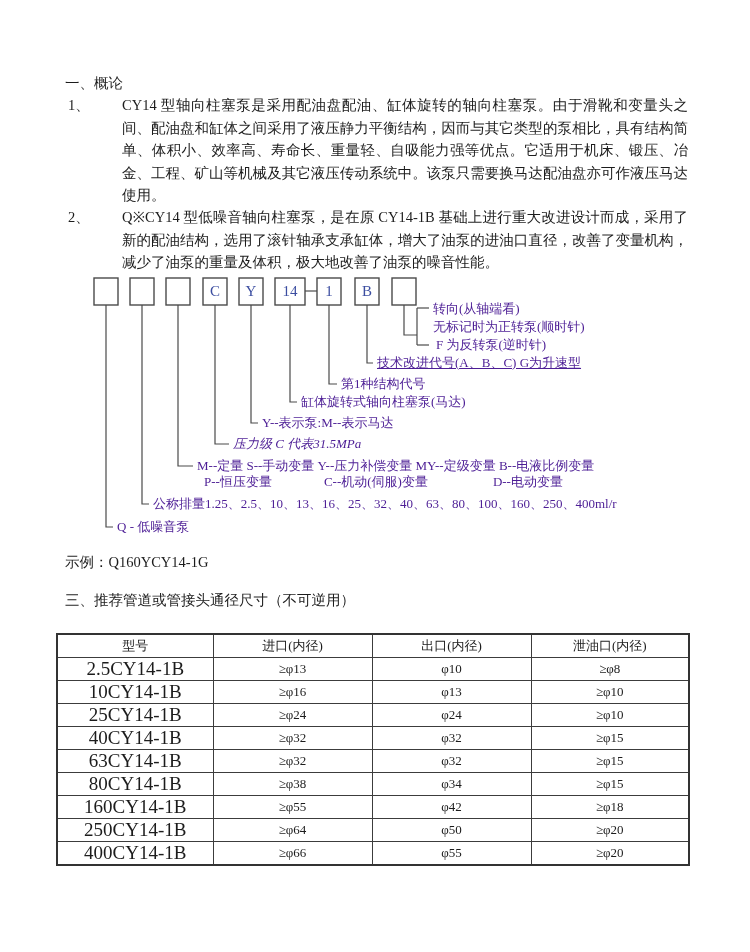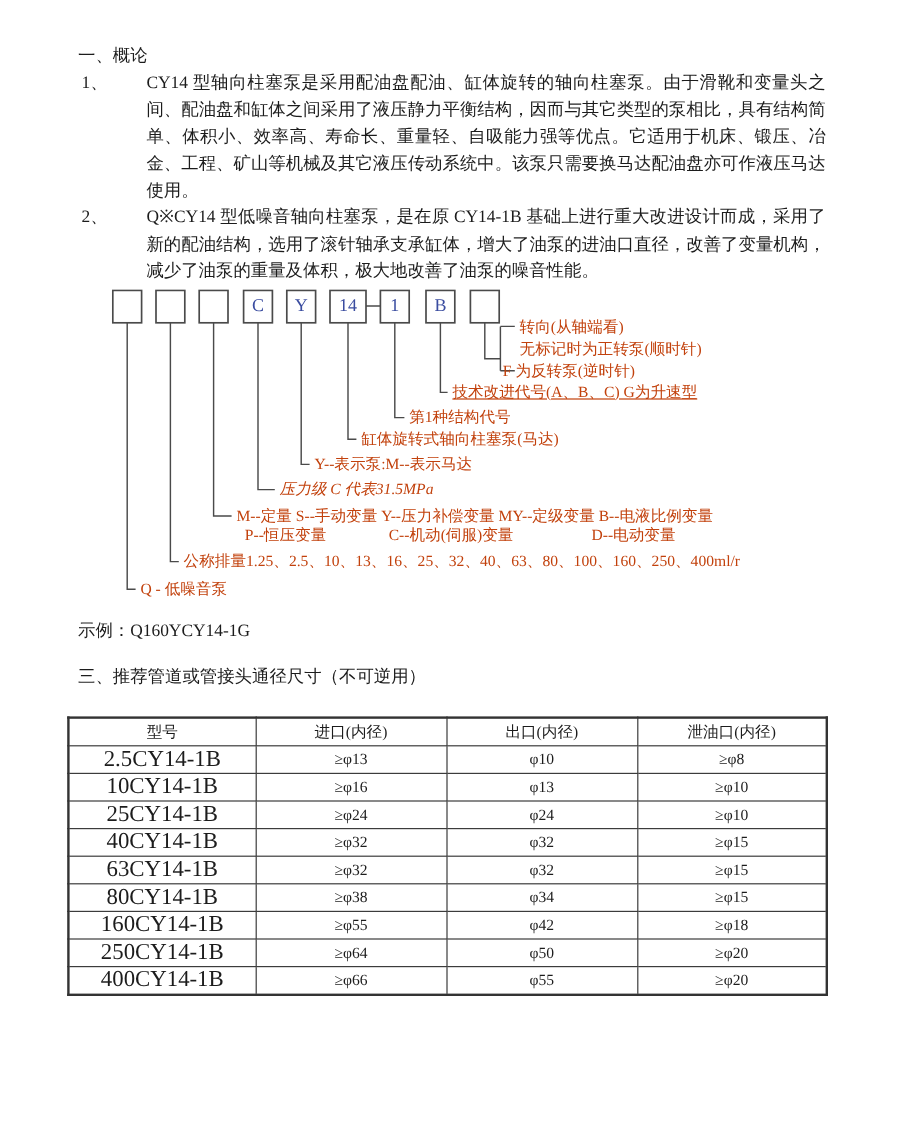--- a/index.html
+++ b/index.html
@@ -1,37 +1,37 @@
 <!DOCTYPE html>
 <html><head>
 <meta charset="utf-8">
 <style>
   html,body{margin:0;padding:0;background:#ffffff;}
   .page{
     width:750px;height:910px;background:#ffffff;position:relative;
     box-sizing:border-box;padding:28px 62px 0 65px;overflow:hidden;
     font-family:"Liberation Serif","DejaVu Serif",serif;
-    color:#1c1c1c;font-size:14.5px;line-height:22.4px;
+    color:#1c1c1c;font-size:14.5px;line-height:22.4px;margin-top:36px;
   }
   .sec-heading{margin:0;font-weight:normal;font-size:14.5px;line-height:22.4px;}
   .h-overview{margin-top:8px;}
   .list-item{display:flex;}
   .item-num{width:57px;flex:0 0 57px;padding-left:3px;box-sizing:border-box;}
   .item-body{flex:1;text-align:justify;}
   
   .diagram{
     position:relative;height:263px;margin-left:28px;margin-top:3px;
     font-size:13px;line-height:15px;
   }
   .diagram svg{position:absolute;left:0;top:0;}
   .dbox-letter{
     position:absolute;top:5px;text-align:center;
     color:#3b4da0;font-size:15px;line-height:18px;
   }
-  .dlabel{position:absolute;white-space:nowrap;color:#c2410c;}
+  .dlabel{position:absolute;white-space:nowrap;color:#4c1d95;}
   
   .example-label{margin-top:11px;}
   .example-desc{margin:0;text-indent:2em;line-height:21.5px;text-align:justify;}
   .h-pipe{margin-top:16px;}
   
   table.pipe{
     border-collapse:collapse;table-layout:fixed;
     width:632px;margin-left:-9px;margin-top:22px;
     border:2px solid #333333;
   }
@@ -92,21 +92,21 @@
     </svg>
 
     <span class="dbox-letter" style="left:110px;width:24px;">C</span>
     <span class="dbox-letter" style="left:146px;width:24px;">Y</span>
     <span class="dbox-letter" style="left:182px;width:30px;">14</span>
     <span class="dbox-letter" style="left:224px;width:24px;">1</span>
     <span class="dbox-letter" style="left:262px;width:24px;">B</span>
 
     <span class="dlabel" style="left:340px;top:24px;">转向(从轴端看)</span>
     <span class="dlabel" style="left:340px;top:42px;">无标记时为正转泵(顺时针)</span>
-    <span class="dlabel" style="left:326px;top:60px;">F 为反转泵(逆时针)</span>
+    <span class="dlabel" style="left:343px;top:60px;">F 为反转泵(逆时针)</span>
     <span class="dlabel" style="left:284px;top:78px;text-decoration:underline;">技术改进代号(A、B、C) G为升速型</span>
     <span class="dlabel" style="left:248px;top:99px;">第1种结构代号</span>
     <span class="dlabel" style="left:208px;top:117px;">缸体旋转式轴向柱塞泵(马达)</span>
     <span class="dlabel" style="left:169px;top:138px;">Y--表示泵:M--表示马达</span>
     <span class="dlabel" style="left:140px;top:159px;font-style:italic;">压力级 C 代表31.5MPa</span>
     <span class="dlabel" style="left:104px;top:181px;">M--定量 S--手动变量 Y--压力补偿变量 MY--定级变量 B--电液比例变量</span>
     <span class="dlabel" style="left:111px;top:197px;">P--恒压变量　　　　C--机动(伺服)变量　　　　　D--电动变量</span>
     <span class="dlabel" style="left:60px;top:219px;">公称排量1.25、2.5、10、13、16、25、32、40、63、80、100、160、250、400ml/r</span>
     <span class="dlabel" style="left:24px;top:242px;">Q - 低噪音泵</span>
   </div>

